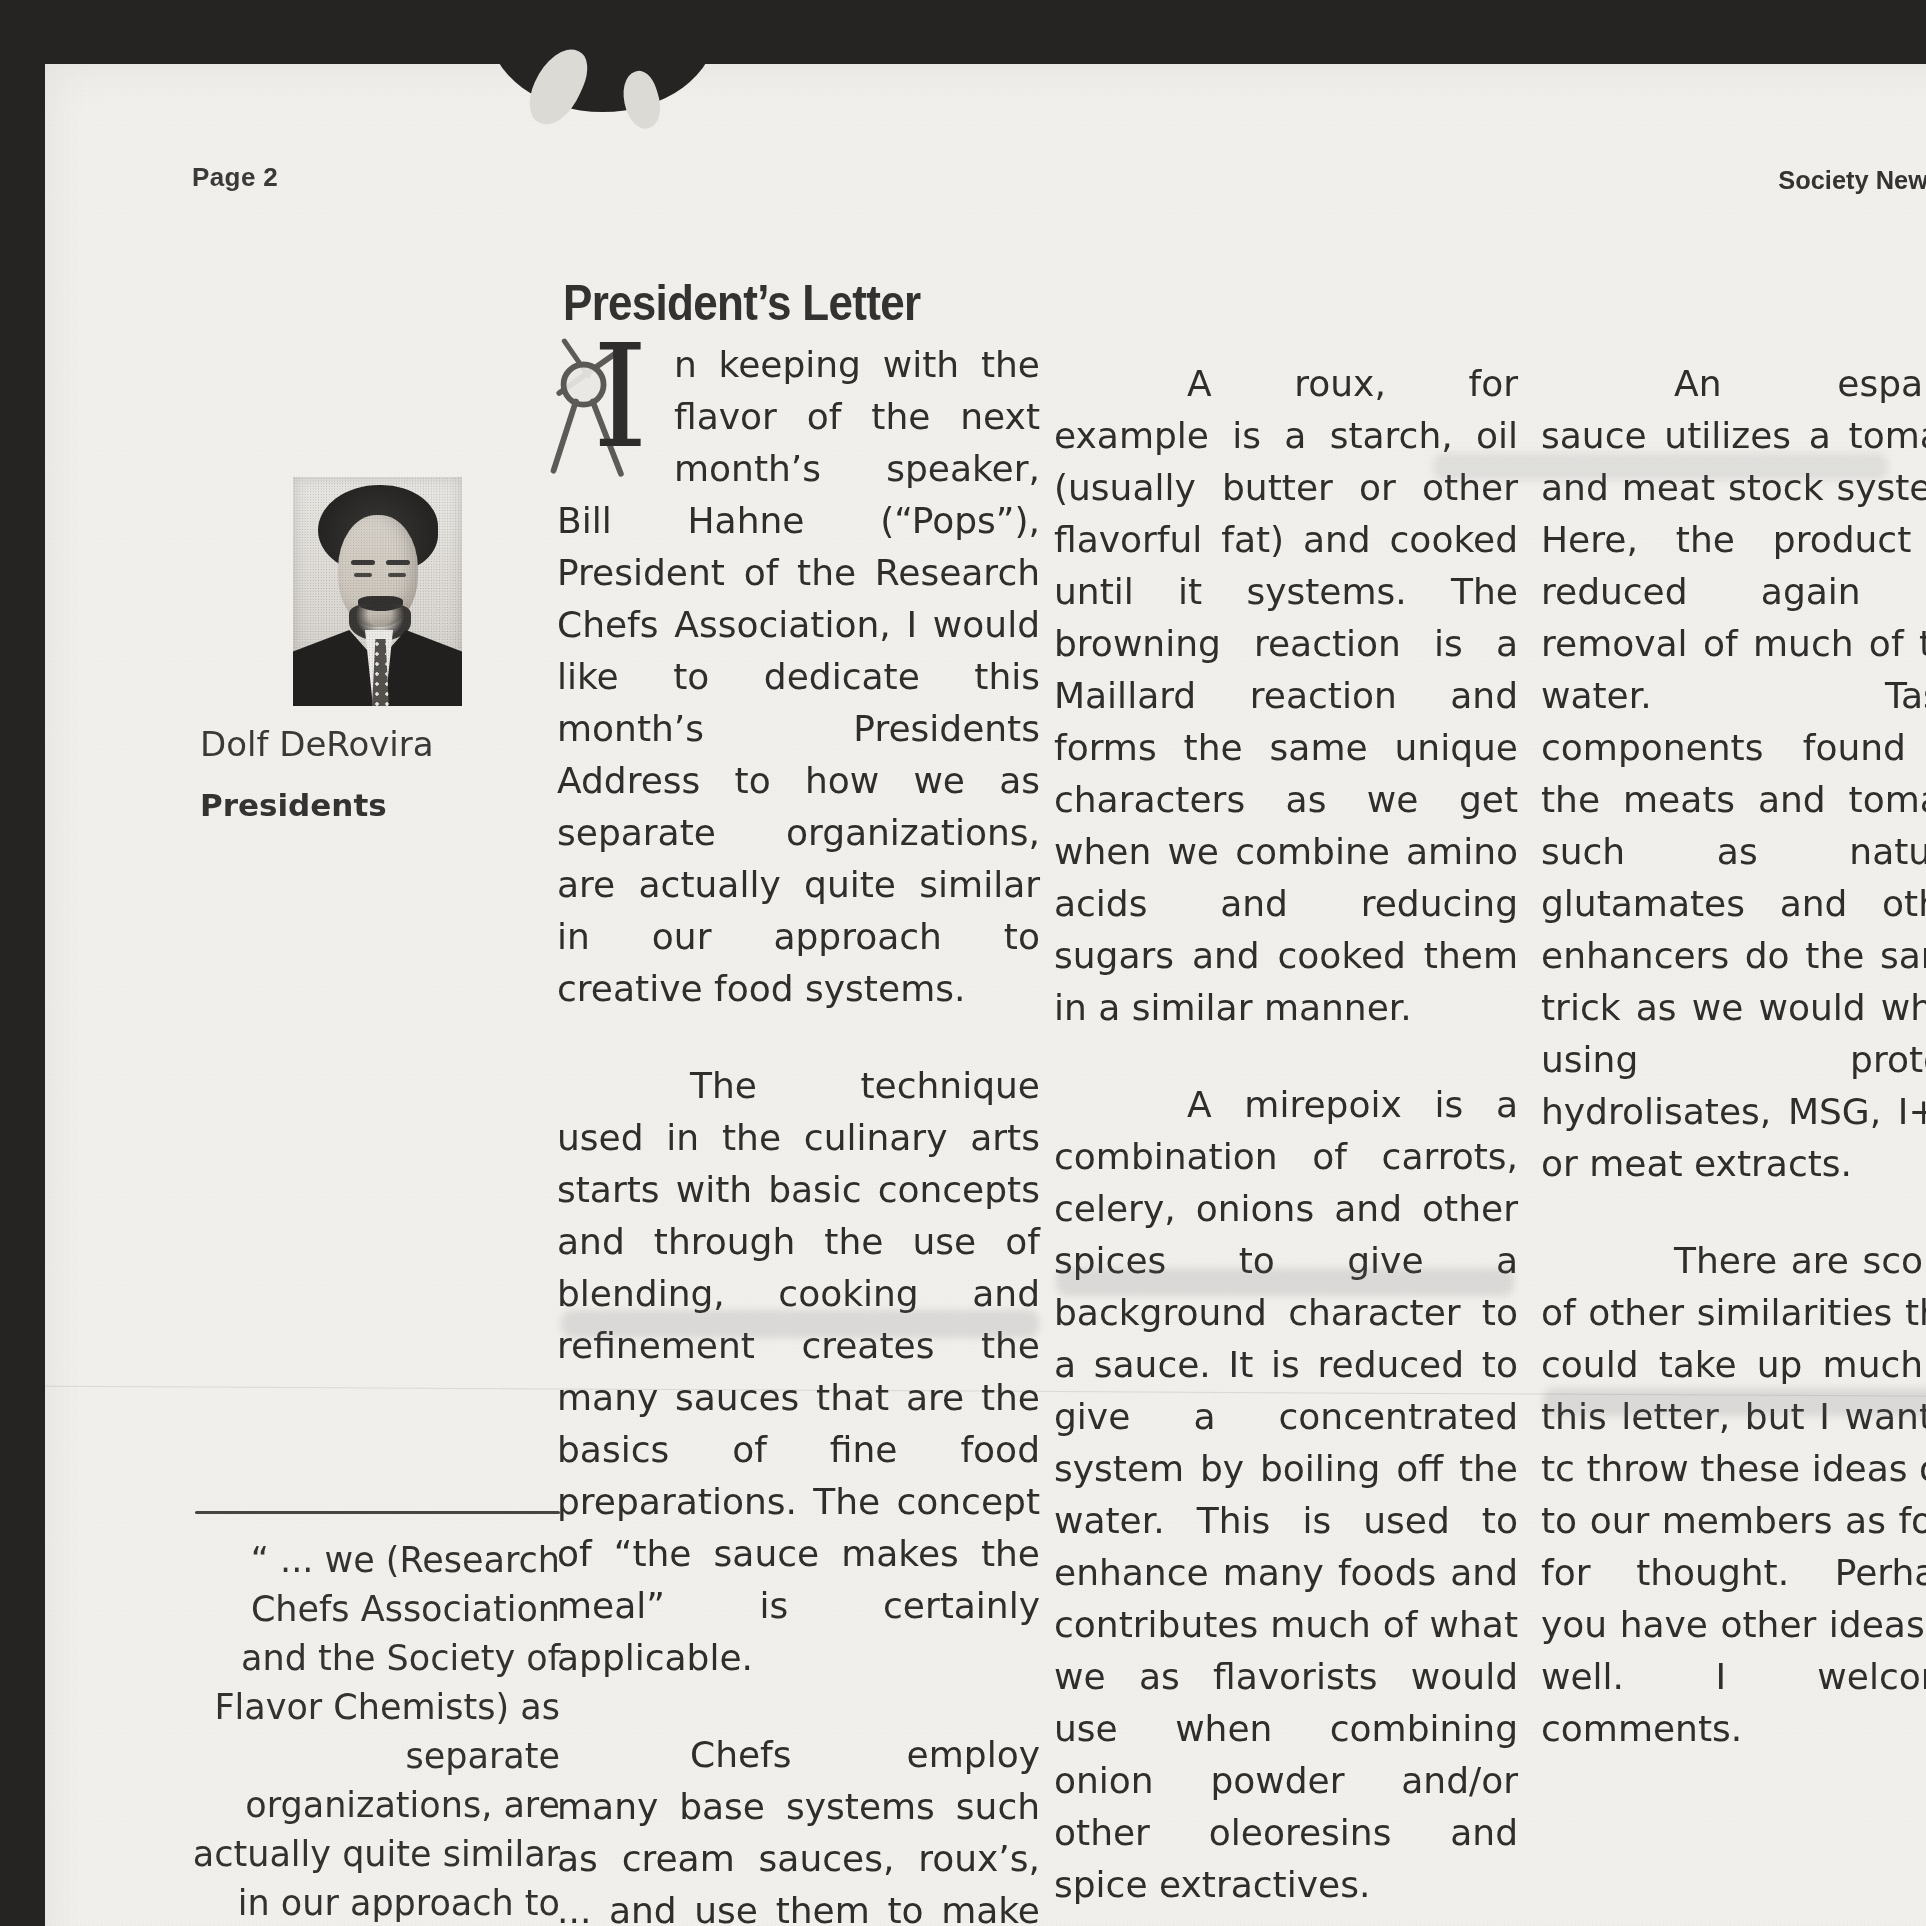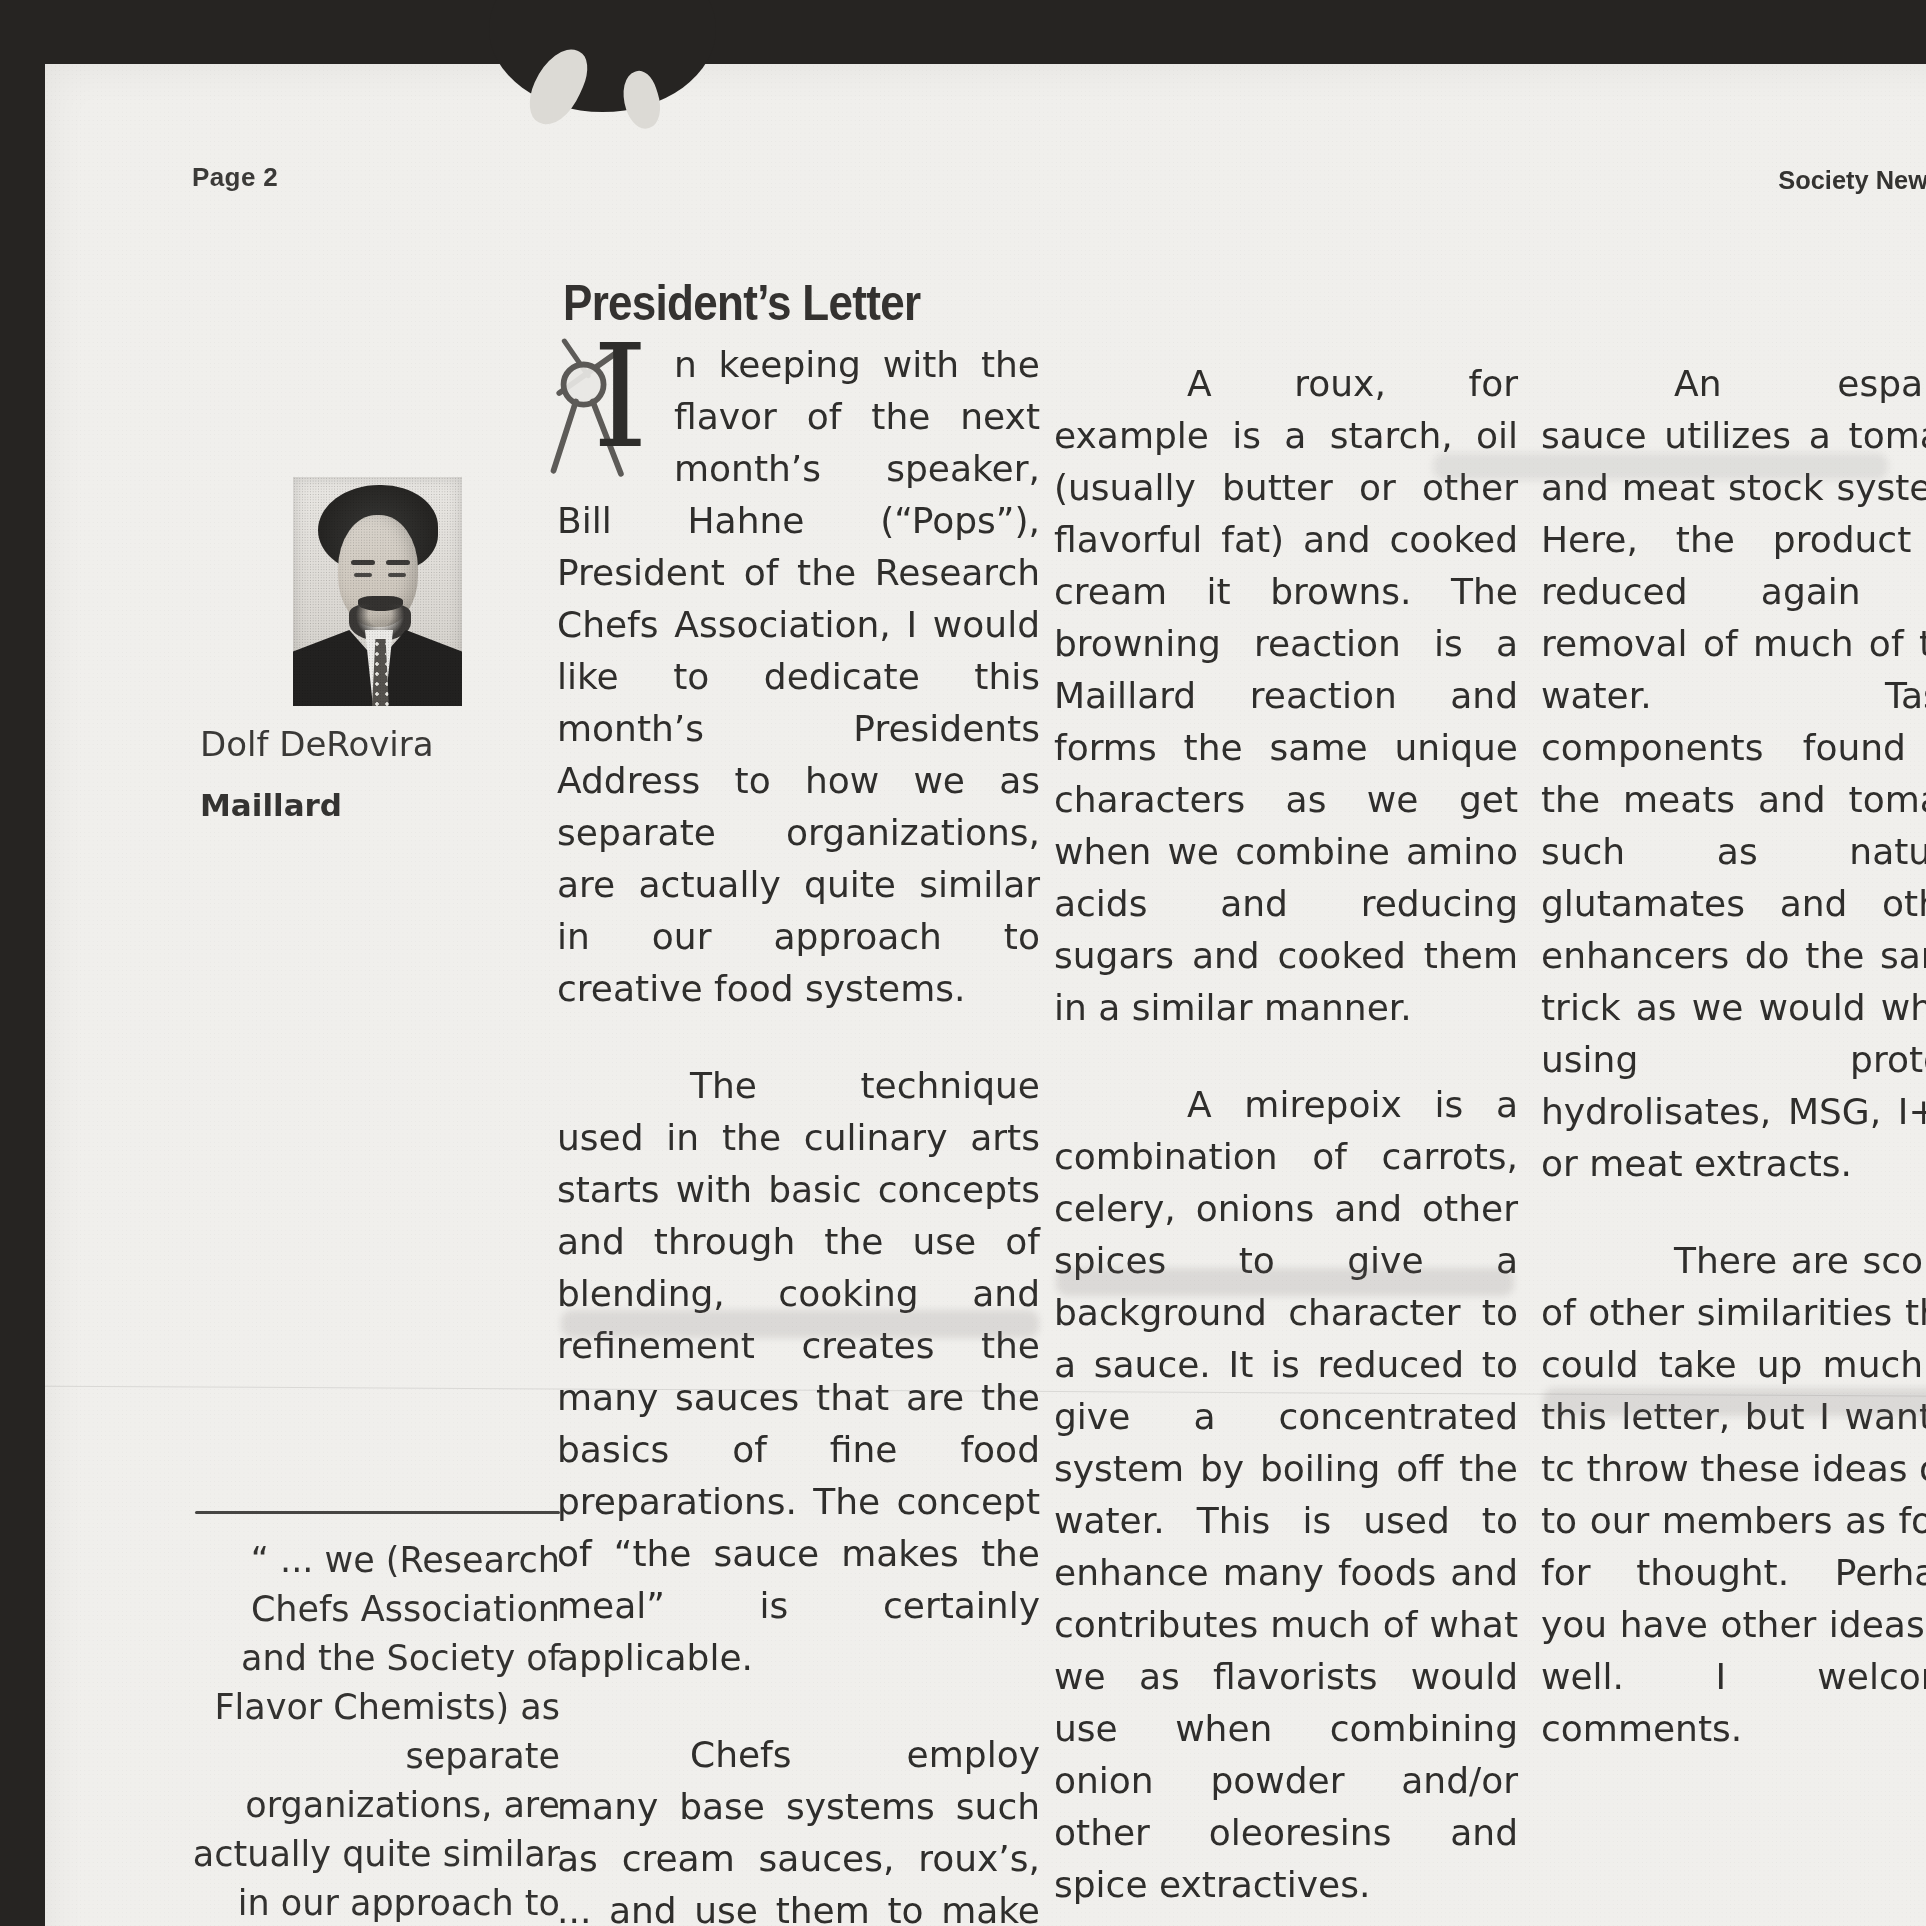--- a/index.html
+++ b/index.html
@@ -107,21 +107,21 @@
   <div class="eye eL"></div>
   <div class="eye eR"></div>
   <div class="stache"></div>
   <div class="beard"></div>
   <div class="suit"></div>
   <div class="shirt"></div>
   <div class="tie"></div>
   <div class="halftone"></div>
 </div>
 <div class="abs caption-name">Dolf DeRovira</div>
-<div class="abs caption-role">Maillard</div>
+<div class="abs caption-role">Presidents</div>
 
 <div class="abs col col1">
   <p class="first">
     <span class="dropcap-box">
       <svg class="compass" width="127" height="166" viewBox="0 0 330 430">
         <line x1="215" y1="30" x2="45" y2="150" stroke="#5d5b58" stroke-width="15" stroke-linecap="round"></line>
         <line x1="120" y1="105" x2="58" y2="15" stroke="#5d5b58" stroke-width="13" stroke-linecap="round"></line>
         <circle cx="108" cy="128" r="52" fill="rgba(232,231,228,0.92)" stroke="#5b5956" stroke-width="15"></circle>
         <line x1="88" y1="172" x2="30" y2="352" stroke="#5d5b58" stroke-width="15" stroke-linecap="round"></line>
         <line x1="132" y1="172" x2="205" y2="360" stroke="#5d5b58" stroke-width="15" stroke-linecap="round"></line>
@@ -129,21 +129,21 @@
       <span class="dropcap">I</span>
     </span>
     <span>n keeping with the flavor of the next month’s speaker, Bill Hahne (“Pops”), President of the Research Chefs Association, I would like to dedicate this month’s Presidents Address to how we as separate organizations, are actually quite similar in our approach to creative food systems.</span>
   </p>
   <p>The technique used in the culinary arts starts with basic concepts and through the use of blending, cooking and refinement creates the many sauces that are the basics of fine food preparations.  The concept of “the sauce makes the meal” is certainly applicable.</p>
   <p>Chefs employ many base systems such as cream sauces, roux’s, ... and use them to make blends that generate other concepts such as .......</p>
 
 </div>
 
 <div class="abs col col2">
-  <p>A roux, for example is a starch, oil (usually butter or other flavorful fat) and cooked cream it browns.  The browning reaction is a Maillard reaction and forms the same unique characters as we get when we combine amino acids and reducing sugars and cooked them in a similar manner.</p>
+  <p>A roux, for example is a starch, oil (usually butter or other flavorful fat) and cooked until it systems.  The browning reaction is a Maillard reaction and forms the same unique characters as we get when we combine amino acids and reducing sugars and cooked them in a similar manner.</p>
   <p>A mirepoix is a combination of carrots, celery, onions and other spices to give a background character to a sauce.  It is reduced to give a concentrated system by boiling off the water.  This is used to enhance many foods and contributes much of what we as flavorists would use when combining onion powder and/or other oleoresins and spice extractives.</p>
 </div>
 
 <div class="abs col col3">
   <p>An espanol sauce utilizes a tomato and meat stock system. Here, the product is reduced again by removal of much of the water. Taste components found in the meats and tomato such as natural glutamates and other enhancers do the same trick as we would when using protein hydrolisates, MSG, I+G, or meat extracts.</p>
   <p>There are scores of other similarities that could take up much of this letter, but I wanted tc throw these ideas out to our members as food for thought.  Perhaps you have other ideas as well. I welcome comments.</p>
 </div>
 
 <div class="abs pq-rule"></div>
 <div class="abs pullquote">“ ... we (Research Chefs Association and the Society of Flavor Chemists) as separate organizations, are actually quite similar in our approach to creative food systems  “</div>

